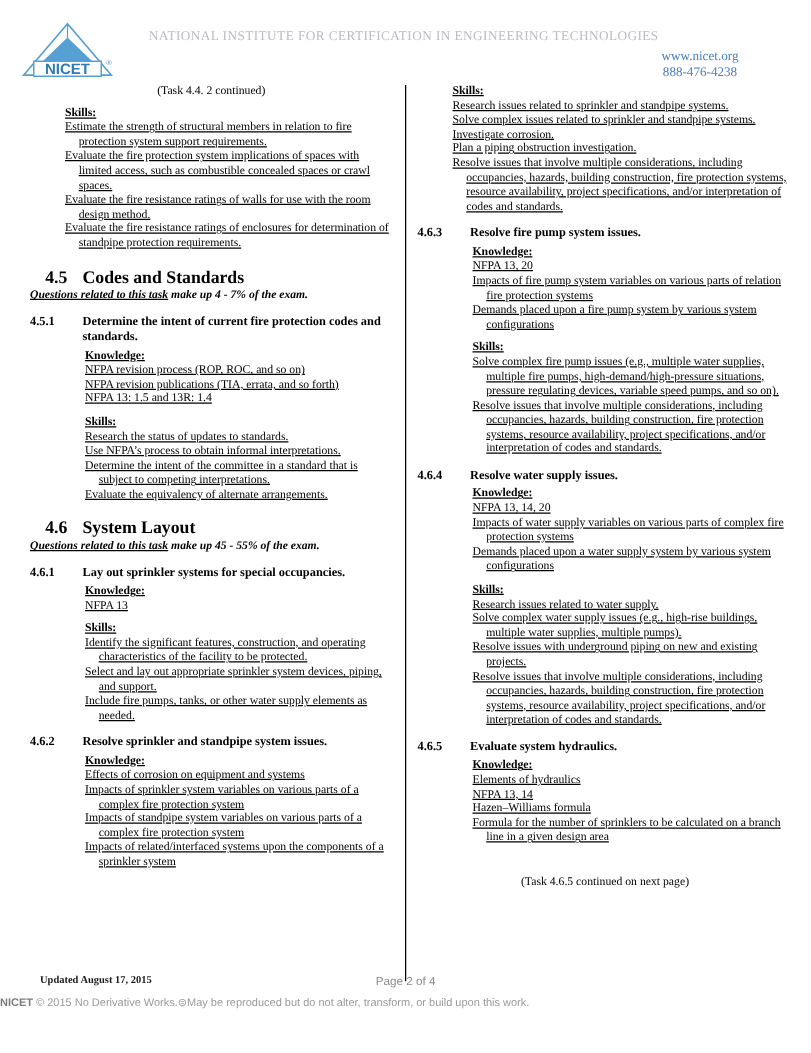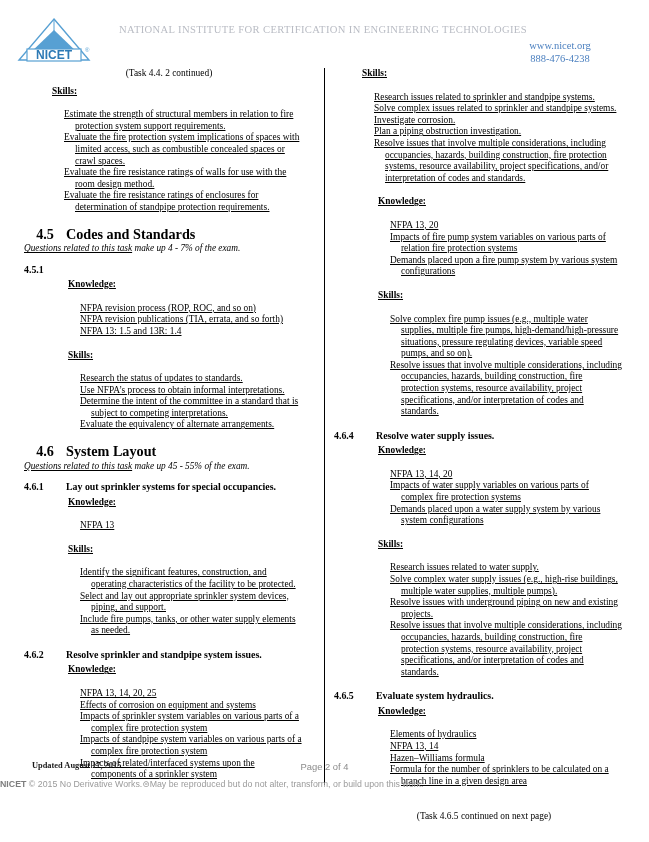--- a/index.html
+++ b/index.html
@@ -100,21 +100,21 @@
     align-items: baseline;
     font-weight: bold;
     font-size: 14.2px;
     margin-top: 15px;
     margin-bottom: 3px;
     text-align: center;
   }
   .sec-head .num { width: 42px; flex: none; }
   .sec-note {
     font-style: italic;
-    font-weight: normal;
+    font-weight: bold;
     font-size: 9.3px;
     margin-bottom: 9px;
   }
   .sec-note .u { text-decoration: underline; }
 
   .task {
     display: flex;
     align-items: baseline;
     font-weight: bold;
     font-size: 9.9px;
@@ -127,38 +127,38 @@
 
   .block { margin-left: 44px; text-decoration: underline; }
   .block + .block { margin-top: 7px; }
   .lbl {
     font-weight: bold;
     font-size: 9.4px;
     line-height: 11.6px;
   }
   ul.items {
     list-style: none;
-    margin: 12px;
+    margin: 0;
     padding: 0;
   }
   ul.items li {
     padding-left: 11px;
     text-indent: -11px;
     font-size: 9.4px;
     line-height: 11.6px;
   }
 
   
   .block.flushtop { margin-left: 28px; }
 
   
   .footer {
     position: absolute;
     left: 0;
-    top: 761px;
+    top: 779px;
     width: 649px;
   }
   .footer-row1 {
     position: relative;
     height: 14px;
   }
   .updated {
     position: absolute;
     left: 32px;
     top: 0;
@@ -241,20 +241,21 @@
       <div class="sec-head">
         <span class="num">4.5</span>
         <span>Codes and Standards</span>
       </div>
       <div class="sec-note">
         <span class="u">Questions related to this task</span><span> make up 4 - 7% of the exam.</span>
       </div>
 
       <div class="task">
         <span class="num">4.5.1</span>
+        <span class="ttl">Determine the intent of current fire protection codes and standards.</span>
       </div>
       <div class="block">
         <div class="lbl">Knowledge:</div>
         <ul class="items">
           <li>NFPA revision process (ROP, ROC, and so on)</li>
           <li>NFPA revision publications (TIA, errata, and so forth)</li>
           <li>NFPA 13: 1.5 and 13R: 1.4</li>
         </ul>
       </div>
       <div class="block">
@@ -294,21 +295,20 @@
         </ul>
       </div>
 
       <div class="task">
         <span class="num">4.6.2</span>
         <span class="ttl">Resolve sprinkler and standpipe system issues.</span>
       </div>
       <div class="block">
         <div class="lbl">Knowledge:</div>
         <ul class="items">
-          <li>NFPA 13, 14, 20, 25</li>
           <li>Effects of corrosion on equipment and systems</li>
           <li>Impacts of sprinkler system variables on various parts of a complex fire protection system</li>
           <li>Impacts of standpipe system variables on various parts of a complex fire protection system</li>
           <li>Impacts of related/interfaced systems upon the components of a sprinkler system</li>
         </ul>
       </div>
 
     </div>
 
     <div class="col col-right">
@@ -317,20 +317,24 @@
         <div class="lbl">Skills:</div>
         <ul class="items">
           <li>Research issues related to sprinkler and standpipe systems.</li>
           <li>Solve complex issues related to sprinkler and standpipe systems.</li>
           <li>Investigate corrosion.</li>
           <li>Plan a piping obstruction investigation.</li>
           <li>Resolve issues that involve multiple considerations, including occupancies, hazards, building construction, fire protection systems, resource availability, project specifications, and/or interpretation of codes and standards.</li>
         </ul>
       </div>
 
+      <div class="task">
+        <span class="num">4.6.3</span>
+        <span class="ttl">Resolve fire pump system issues.</span>
+      </div>
       <div class="block">
         <div class="lbl">Knowledge:</div>
         <ul class="items">
           <li>NFPA 13, 20</li>
           <li>Impacts of fire pump system variables on various parts of relation fire protection systems</li>
           <li>Demands placed upon a fire pump system by various system configurations</li>
         </ul>
       </div>
       <div class="block">
         <div class="lbl">Skills:</div>

